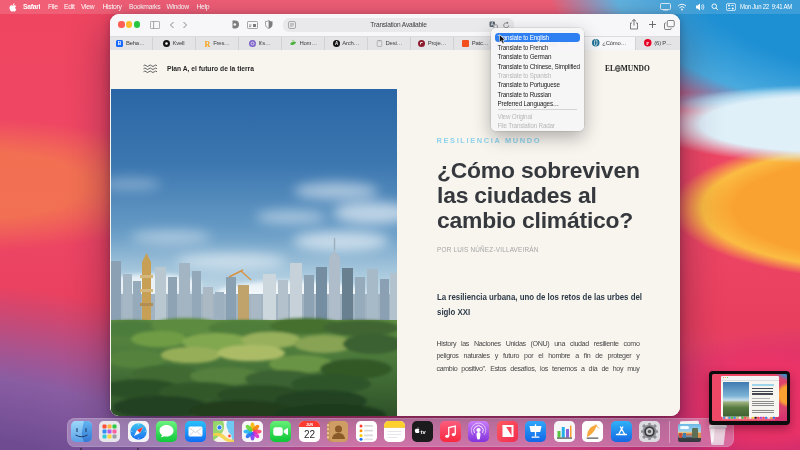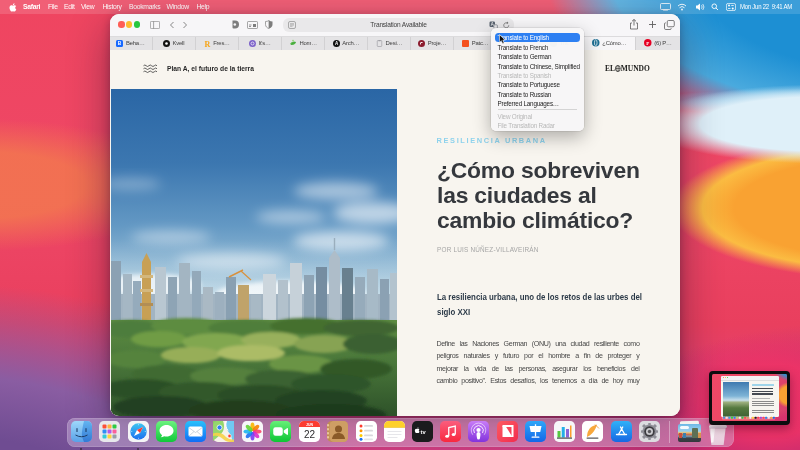--- a/index.html
+++ b/index.html
@@ -377,28 +377,27 @@
           <ellipse cx="30" cy="300" rx="40" ry="10" fill="#2b5026"></ellipse>
           <ellipse cx="90" cy="303" rx="42" ry="10" fill="#325829"></ellipse>
           <ellipse cx="150" cy="306" rx="44" ry="10" fill="#2a4d25"></ellipse>
           <ellipse cx="210" cy="312" rx="46" ry="11" fill="#234322"></ellipse>
           <ellipse cx="50" cy="318" rx="48" ry="11" fill="#224120"></ellipse>
           <ellipse cx="130" cy="322" rx="52" ry="11" fill="#203d1f"></ellipse>
           <ellipse cx="220" cy="326" rx="55" ry="11" fill="#1e3a1e"></ellipse>
         </g>
       </svg>
       </div>
-      <div class="kicker">RESILIENCIA URBANA</div>
+      <div class="kicker">RESILIENCIA MUNDO</div>
       <div class="headline">¿Cómo sobreviven<br>las ciudades al<br>cambio climático?</div>
       <div class="byline">POR LUIS NÚÑEZ-VILLAVEIRÁN</div>
       <div class="subhead">La resiliencia urbana, uno de los retos de las urbes del<br>siglo XXI</div>
       <div class="para">
-          <div>Define las Naciones German (ONU) una ciudad resiliente como</div>
+          <div>History las Naciones Unidas (ONU) una ciudad resiliente como</div>
           <div>peligros naturales y futuro por el hombre a fin de proteger y</div>
-          <div>mejorar la vida de las personas, asegurar los beneficios del</div>
           <div>cambio positivo”. Estos desafíos, los tenemos a día de hoy muy</div>
         </div>
     </div>
   </div>
 
   <div class="menu">
     <div class="hl"></div>
     <div class="hlt">Translate to English</div>
     <div class="it" style="top:16px">Translate to French</div>
     <div class="it" style="top:25.3px">Translate to German</div>

